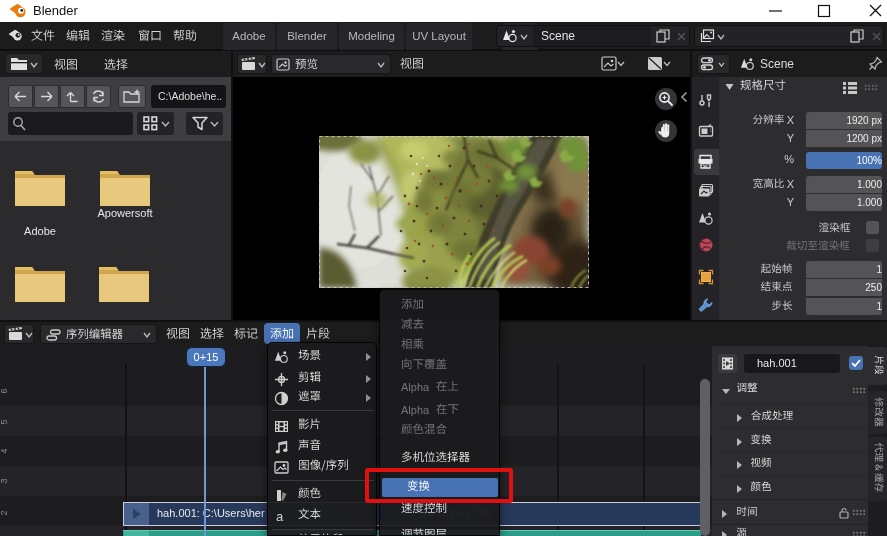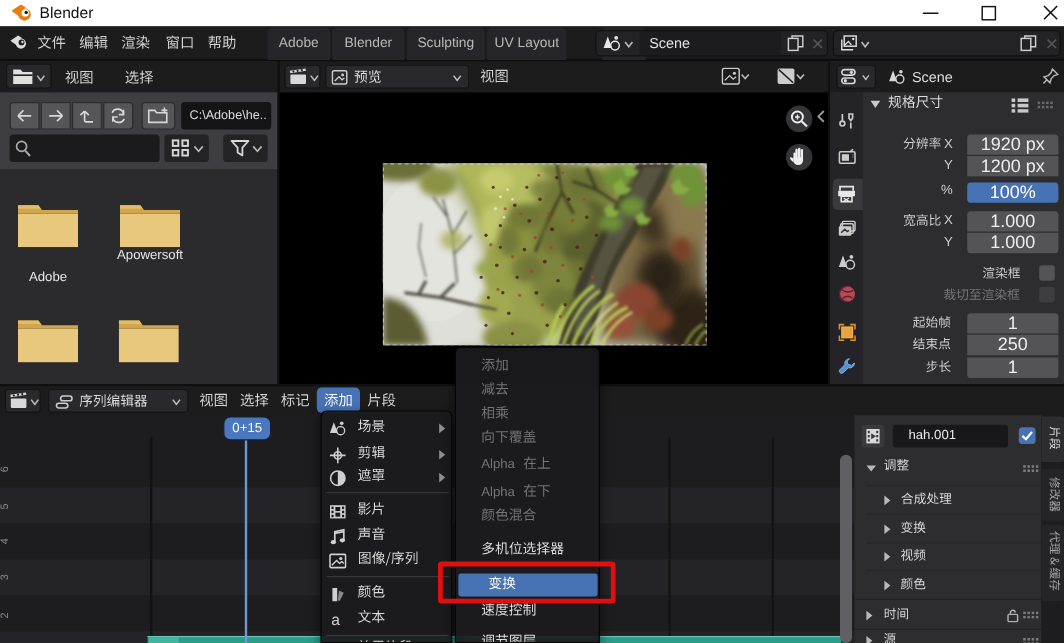--- a/index.html
+++ b/index.html
@@ -28,21 +28,21 @@
 .flabel{position:absolute;font-size:11px;color:#e6e6e6;text-align:center;width:90px}
 
 #pv{left:233px;top:51px;width:457px;height:269px;background:#000}
 #pvhdr{left:233px;top:51px;width:457px;height:26px}
 
 #props{left:692px;top:51px;width:195px;height:269px;background:#2d2d30}
 #ptabs{left:0;top:26px;width:27px;height:243px;background:#242428}
 .ptab{position:absolute;left:2px;width:25px;height:24px}
 .plabel{position:absolute;text-align:right;right:93px;font-size:11px;color:#cfcfcf;white-space:nowrap}
 .pfield{position:absolute;left:114px;width:76px;height:17px;background:#545456;
-color:#eee;font-size:15px;text-align:center;line-height:17px}
+color:#eee;font-size:10px;text-align:right;line-height:17px}
 
 #seq{left:0;top:322px;width:887px;height:214px;background:#1d1d20}
 #seqhdr{left:0;top:0;width:887px;height:24px;background:#1c1c1c}
 #ruler{left:0;top:24px;width:712px;height:18px;background:#28282c;font-size:10px;color:#9b9ba0}
 .rlab{position:absolute;top:3px}
 .band{position:absolute;left:0;width:712px;height:30px;background:#242428}
 .chnum{position:absolute;font-size:9px;color:#8a8a8e;transform:rotate(-90deg)}
 
 #sbar{left:712px;top:24px;width:156px;height:190px;background:#2d2d30}
 #stabs{left:868px;top:25px;width:19px;height:189px;background:#1d1d1f}
@@ -105,21 +105,21 @@
           <path fill="#d4d4d4" d="M4.5 -8.1C3.5 -7.3 2.2 -6.7 1 -6.4L1.5 -5.7C2.8 -6.1 4.1 -6.8 5.1 -7.6ZM6.9 -7.6C8.1 -7 9.7 -6.2 10.5 -5.6L11.1 -6.2C10.2 -6.8 8.7 -7.6 7.5 -8.1ZM5.2 -6.9C5 -6.5 4.7 -6 4.4 -5.7H2V1H2.9V0.5H9.2V0.9H10.2V-5.7H5.4C5.6 -6 5.9 -6.3 6.1 -6.7ZM2.9 -0.2V-5H9.2V-0.2ZM4.4 -2.6C4.9 -2.4 5.4 -2.2 5.9 -1.9C5.1 -1.5 4.2 -1.2 3.3 -1C3.5 -0.8 3.6 -0.6 3.7 -0.4C4.7 -0.6 5.7 -1 6.6 -1.6C7.2 -1.2 7.7 -0.9 8.1 -0.6L8.6 -1.1C8.2 -1.4 7.7 -1.7 7.1 -2C7.7 -2.5 8.1 -3.1 8.5 -3.8L8 -4L7.8 -4H5.1C5.2 -4.2 5.4 -4.4 5.4 -4.6L4.7 -4.7C4.5 -4.2 4 -3.5 3.3 -2.9C3.5 -2.8 3.7 -2.6 3.8 -2.5C4.2 -2.8 4.5 -3.1 4.7 -3.4H7.5C7.2 -3 6.9 -2.7 6.5 -2.4C5.9 -2.6 5.4 -2.9 4.8 -3.1ZM5.1 -9.9C5.3 -9.7 5.4 -9.3 5.5 -9.1H0.9V-7.2H1.8V-8.3H10.1V-7.2H11.1V-9.1H6.6C6.5 -9.4 6.2 -9.8 6 -10.1Z M13.5 -8.8V0.7H14.5V-0.4H21.6V0.6H22.5V-8.8ZM14.5 -1.3V-7.9H21.6V-1.3Z"></path>
         </svg>
       </span>
  <span class="menu" style="left:173px">
         <svg width="25" height="14" viewBox="0 -10.56 25.00 13.56" style="">
           <path fill="#d4d4d4" d="M3.3 -10.1V-9.1H0.8V-8.4H3.3V-7.5H1V-6.8H3.3V-6.5C3.3 -6.3 3.3 -6.1 3.2 -5.9H0.6V-5.1H2.8C2.5 -4.6 1.8 -4.1 0.8 -3.7C1 -3.6 1.3 -3.3 1.5 -3.1C2.8 -3.6 3.5 -4.4 3.9 -5.1H6.5V-5.9H4.1C4.2 -6.1 4.2 -6.3 4.2 -6.5V-6.8H6.2V-7.5H4.2V-8.4H6.4V-9.1H4.2V-10.1ZM7 -9.6V-3.6H7.9V-8.8H9.9C9.6 -8.3 9.2 -7.7 8.8 -7.2C9.9 -6.6 10.3 -6 10.3 -5.6C10.3 -5.3 10.2 -5.2 10 -5.1C9.8 -5 9.6 -5 9.5 -5C9.1 -5 8.7 -5 8.2 -5C8.3 -4.8 8.4 -4.5 8.4 -4.3C8.9 -4.2 9.4 -4.2 9.8 -4.3C10.1 -4.3 10.4 -4.4 10.6 -4.5C11 -4.7 11.2 -5 11.1 -5.5C11.1 -6.1 10.8 -6.6 9.8 -7.3C10.3 -7.9 10.8 -8.6 11.3 -9.2L10.6 -9.6L10.5 -9.6ZM1.8 -3.1V0.3H2.7V-2.3H5.5V0.9H6.4V-2.3H9.5V-0.7C9.5 -0.5 9.4 -0.5 9.2 -0.5C9 -0.5 8.3 -0.5 7.5 -0.5C7.7 -0.3 7.8 0 7.9 0.3C8.9 0.3 9.5 0.3 9.9 0.2C10.3 0 10.4 -0.2 10.4 -0.7V-3.1H6.4V-4.1H5.5V-3.1Z M19.6 -10.1C19.6 -9.2 19.6 -8.2 19.6 -7.4H17.6V-6.5H19.5C19.4 -3.6 18.8 -1.1 16.5 0.3C16.7 0.5 17 0.8 17.1 1C19.6 -0.6 20.2 -3.3 20.4 -6.5H22.3C22.2 -2.1 22 -0.5 21.7 -0.1C21.6 0 21.5 0 21.3 0C21 0 20.4 0 19.7 -0C19.9 0.2 20 0.6 20 0.9C20.6 0.9 21.3 0.9 21.6 0.9C22 0.8 22.3 0.7 22.5 0.4C22.9 -0.1 23 -1.8 23.1 -6.9C23.1 -7 23.1 -7.4 23.1 -7.4H20.4C20.5 -8.2 20.5 -9.2 20.5 -10.1ZM12.4 -1.1 12.6 -0.2C14 -0.6 16 -1 17.9 -1.5L17.9 -2.3L17.2 -2.1V-9.5H13.3V-1.3ZM14.1 -1.5V-3.5H16.3V-1.9ZM14.1 -6.1H16.3V-4.3H14.1ZM14.1 -6.9V-8.7H16.3V-6.9Z"></path>
         </svg>
       </span>
  <div class="wtab" style="left:223px;width:52px">Adobe</div>
  <div class="wtab" style="left:277px;width:60px">Blender</div>
- <div class="wtab" style="left:339px;width:65px">Sculpting</div>
+ <div class="wtab" style="left:339px;width:65px">Modeling</div>
  <div class="wtab" style="left:406px;width:66px">UV Layout</div>
  <div class="wtab" style="left:502px;width:36px;overflow:hidden">Te</div>
 
  <div class="widget" style="left:496px;width:194px">
   <svg class="abs" style="left:5px;top:3px" width="16" height="14" viewBox="0 0 16 14">
    <path d="M4.5 1.5 L8 11 H1 Z" fill="#e8e8e8"></path>
    <circle cx="10.5" cy="9" r="3.6" fill="none" stroke="#e8e8e8" stroke-width="1.2"></circle>
    <circle cx="11.5" cy="2.5" r="1.6" fill="#e8e8e8"></circle>
   </svg>
   <svg class="abs" style="left:23px;top:8px" width="8" height="6" viewBox="0 0 8 6">
@@ -638,20 +638,28 @@
  <span class="chnum" style="left:1px;top:186px">2</span>
 
  <div class="abs" style="left:125px;top:42px;width:2px;height:172px;background:#121214"></div>
  <div class="abs" style="left:557px;top:42px;width:2px;height:172px;background:#141416"></div>
  <div class="abs" style="left:643px;top:42px;width:2px;height:172px;background:#141416"></div>
 
 
  <div class="abs" style="left:123px;top:208px;width:578px;height:6px;background:#2b9c88;border-top:1px solid #66c7b2"></div>
  <div class="abs" style="left:124px;top:209px;width:25px;height:5px;background:#41b59e"></div>
 
+ <div class="abs" style="left:123px;top:180px;width:578px;height:24px;background:#26395a;border:1px solid #c9cdd8">
+  <div class="abs" style="left:0;top:0;width:25px;height:22px;background:#47608c"></div>
+  <svg class="abs" style="left:7px;top:5px" width="12" height="12" viewBox="0 0 12 12">
+          <path d="M2 1 L10 6 L2 11 Z" fill="#2d4166"></path>
+        </svg>
+  <span class="abs" style="left:33px;top:4px;font-size:11px;color:#e9e9f0">hah.001: C:\Users\her</span>
+  <span class="abs" style="left:295px;top:4px;font-size:11px;color:#8094b8">Dan.mp4 | 735</span>
+ </div>
 
  <div class="abs" style="left:204px;top:42px;width:2px;height:172px;background:#6f97d2"></div>
  <div class="abs" style="left:186px;top:25px;width:40px;height:20px;background:#4b77bd;border:1px solid #16203a;border-radius:6px;color:#fff;font-size:11px;text-align:center;line-height:18px">0+15</div>
 
  <div class="abs" style="left:700px;top:57px;width:10px;height:157px;background:#606064;border-radius:5px"></div>
 
  <div class="abs" id="seqhdr">
   <div class="abs" style="left:4px;top:2px;width:30px;height:20px;background:#29292c;border-radius:3px;border:1px solid #151517"></div>
   <svg class="abs" style="left:7px;top:4px" width="17" height="16" viewBox="0 0 17 16">
    <rect x="2" y="6" width="13" height="8" rx="1" fill="#d8d8d8"></rect>

